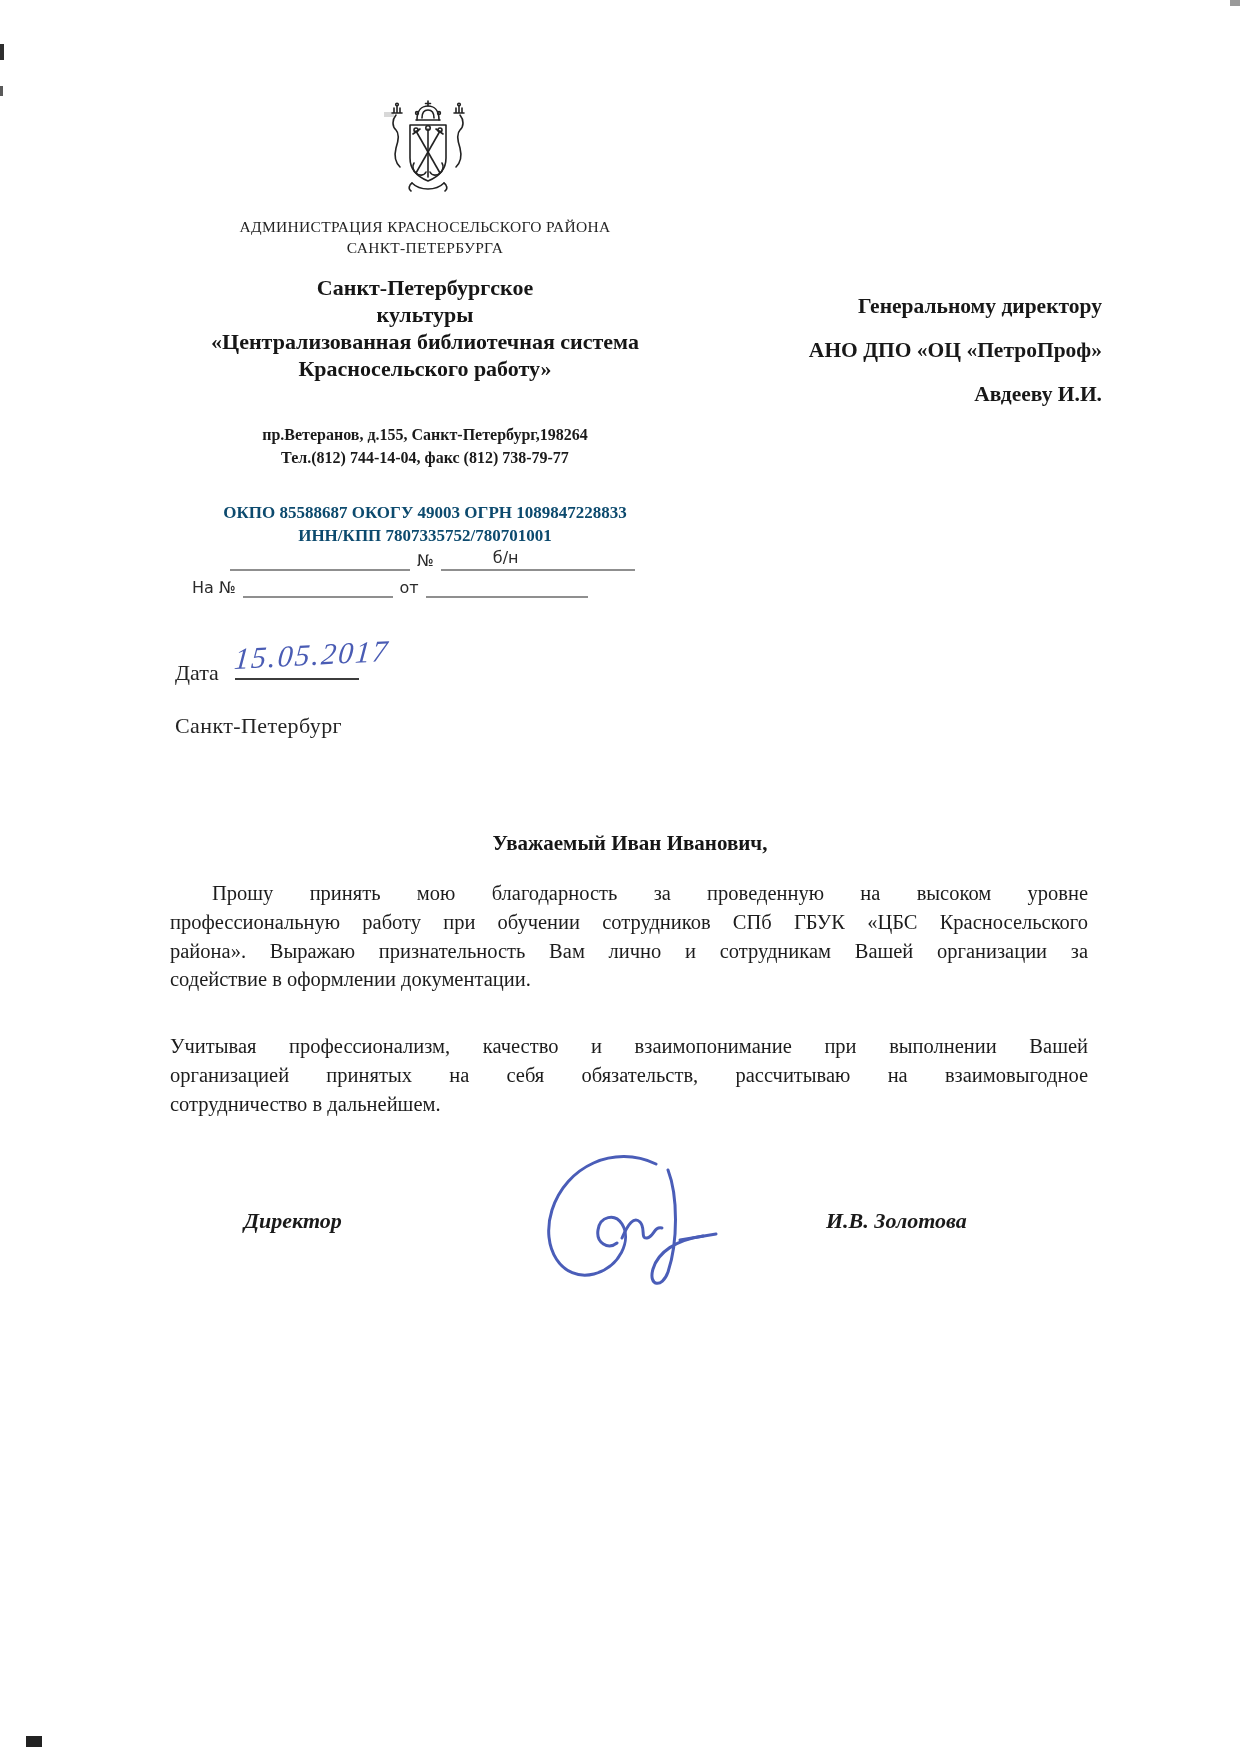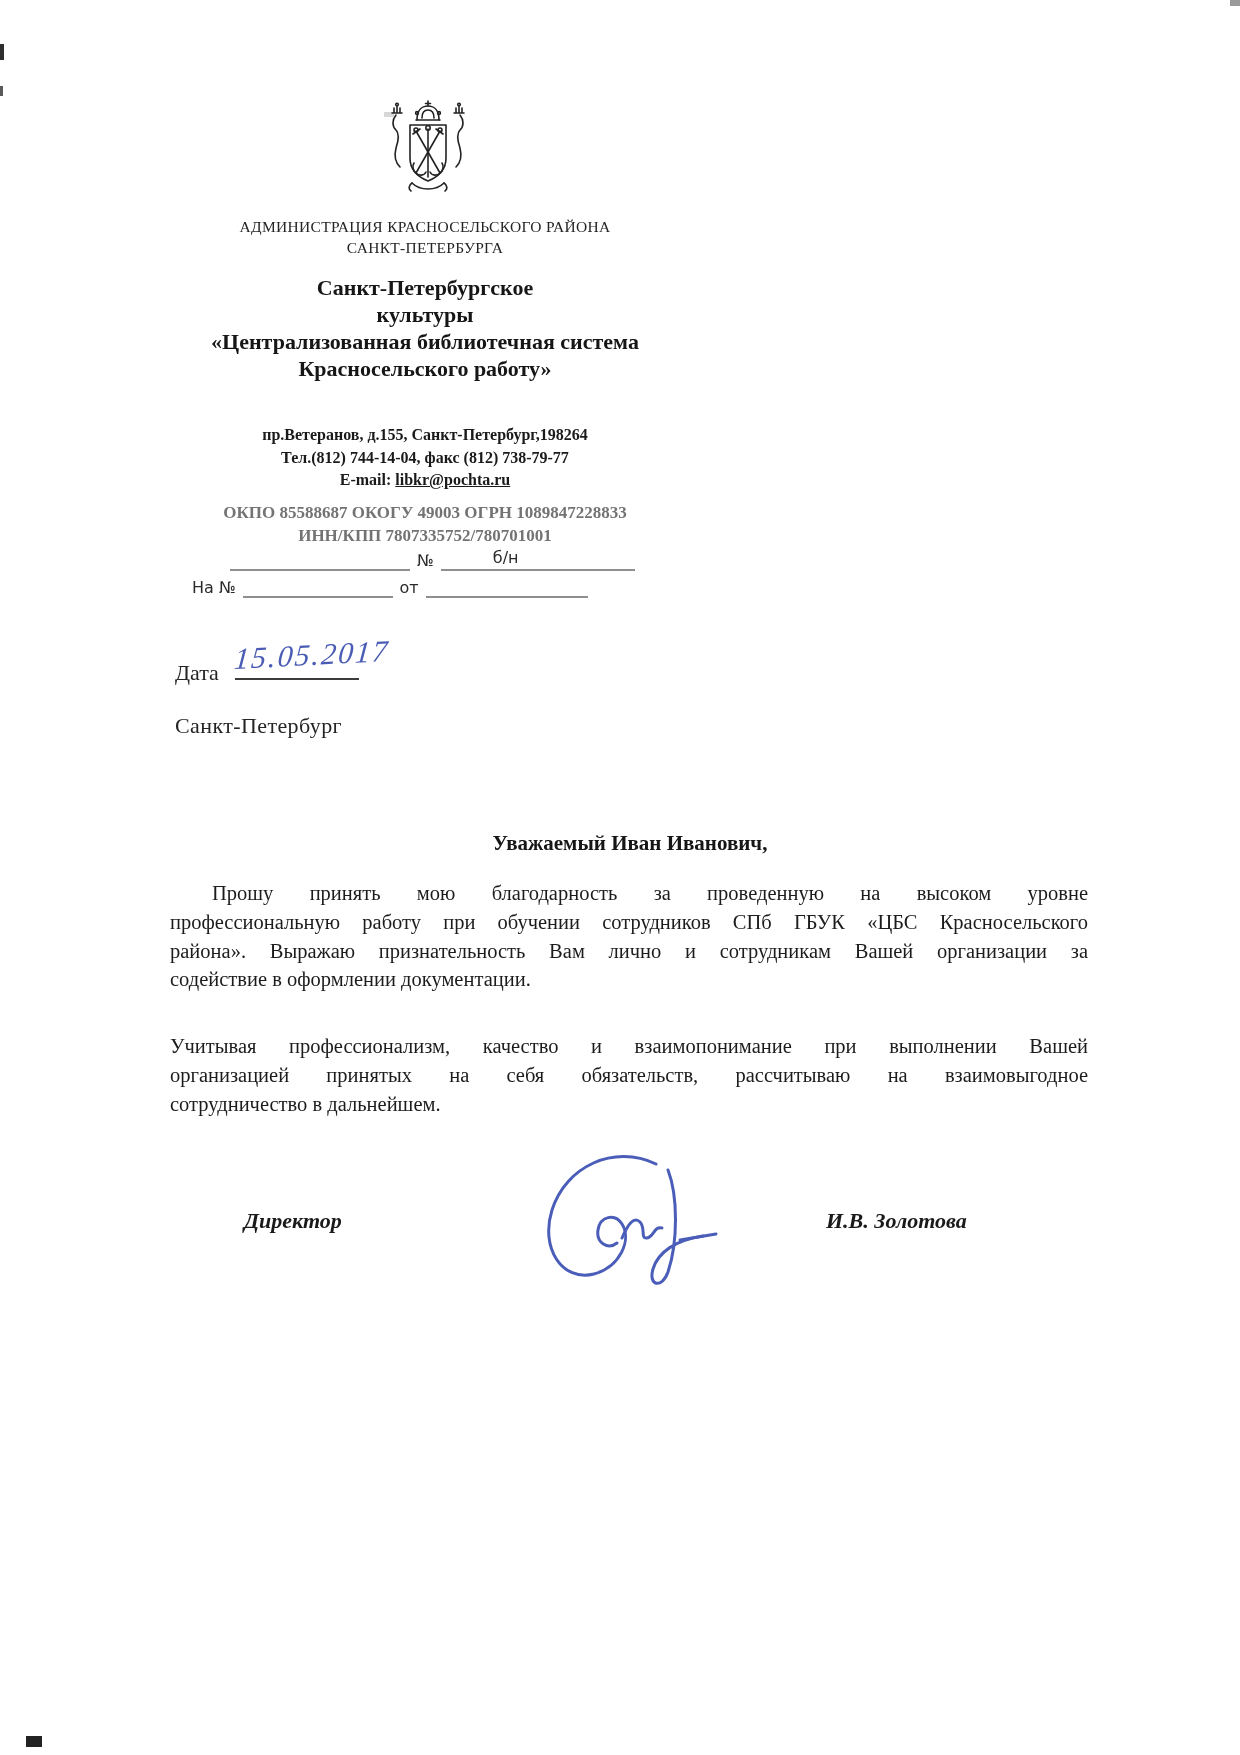--- a/index.html
+++ b/index.html
@@ -16,21 +16,21 @@
   .emblem{position:absolute;left:382px;top:100px;}
 
   .admin{position:absolute;left:175px;top:216px;width:500px;text-align:center;
          font-size:15.5px;line-height:21px;letter-spacing:0.3px;color:#242424;}
   .org{position:absolute;left:150px;top:274px;width:550px;text-align:center;
        font-weight:bold;font-size:22px;line-height:27px;color:#161616;}
   .addr{position:absolute;left:175px;top:424px;width:500px;text-align:center;
         font-weight:bold;font-size:16px;line-height:22.5px;color:#1a1a1a;}
   .addr .email{text-decoration:underline;}
   .registry{position:absolute;left:155px;top:501px;width:540px;text-align:center;
-            font-weight:bold;font-size:17px;line-height:23px;color:#737373;}
+            font-weight:bold;font-size:17px;line-height:23px;color:#0c4a6e;}
 
   .recipient{position:absolute;left:630px;top:284px;width:472px;text-align:right;
              font-weight:bold;font-size:21.5px;line-height:44px;color:#181818;}
 
   .ref{position:absolute;left:192px;top:549px;width:452px;
        font-family:"DejaVu Sans","Liberation Sans",sans-serif;font-size:16px;color:#2b2b2b;}
   .ref-row{display:flex;align-items:flex-end;height:22px;}
   .ref-row.r2{margin-top:5px;}
   .ref-line{display:inline-block;height:21px;border-bottom:2px solid #8f8f8f;}
   .ref-label{padding:0 7px;line-height:20px;}
@@ -123,31 +123,32 @@
   <div class="org">
     <div>Санкт-Петербургское</div>
     <div>культуры</div>
     <div>«Централизованная библиотечная система</div>
     <div>Красносельского работу»</div>
   </div>
 
   <div class="addr">
     <div>пр.Ветеранов, д.155, Санкт-Петербург,198264</div>
     <div>Тел.(812) 744-14-04, факс (812) 738-79-77</div>
-    <div>
-      <span>E-mail:</span>
-      <span class="email">libkr@pochta.ru</span>
-    </div>
   </div>
 
   <div class="registry">
     <div>ОКПО 85588687 ОКОГУ 49003 ОГРН 1089847228833</div>
     <div>ИНН/КПП 7807335752/780701001</div>
   </div>
 
+  <div class="recipient">
+    <div>Генеральному директору</div>
+    <div>АНО ДПО «ОЦ «ПетроПроф»</div>
+    <div>Авдееву И.И.</div>
+  </div>
 
   <div class="ref">
     <div class="ref-row">
       <span class="ref-line w1"></span>
       <span class="ref-label">№</span>
       <span class="ref-line w2 bn"><i>б/н</i></span>
     </div>
     <div class="ref-row r2">
       <span class="ref-label" style="padding-left:0;">На №</span>
       <span class="ref-line w3"></span>

